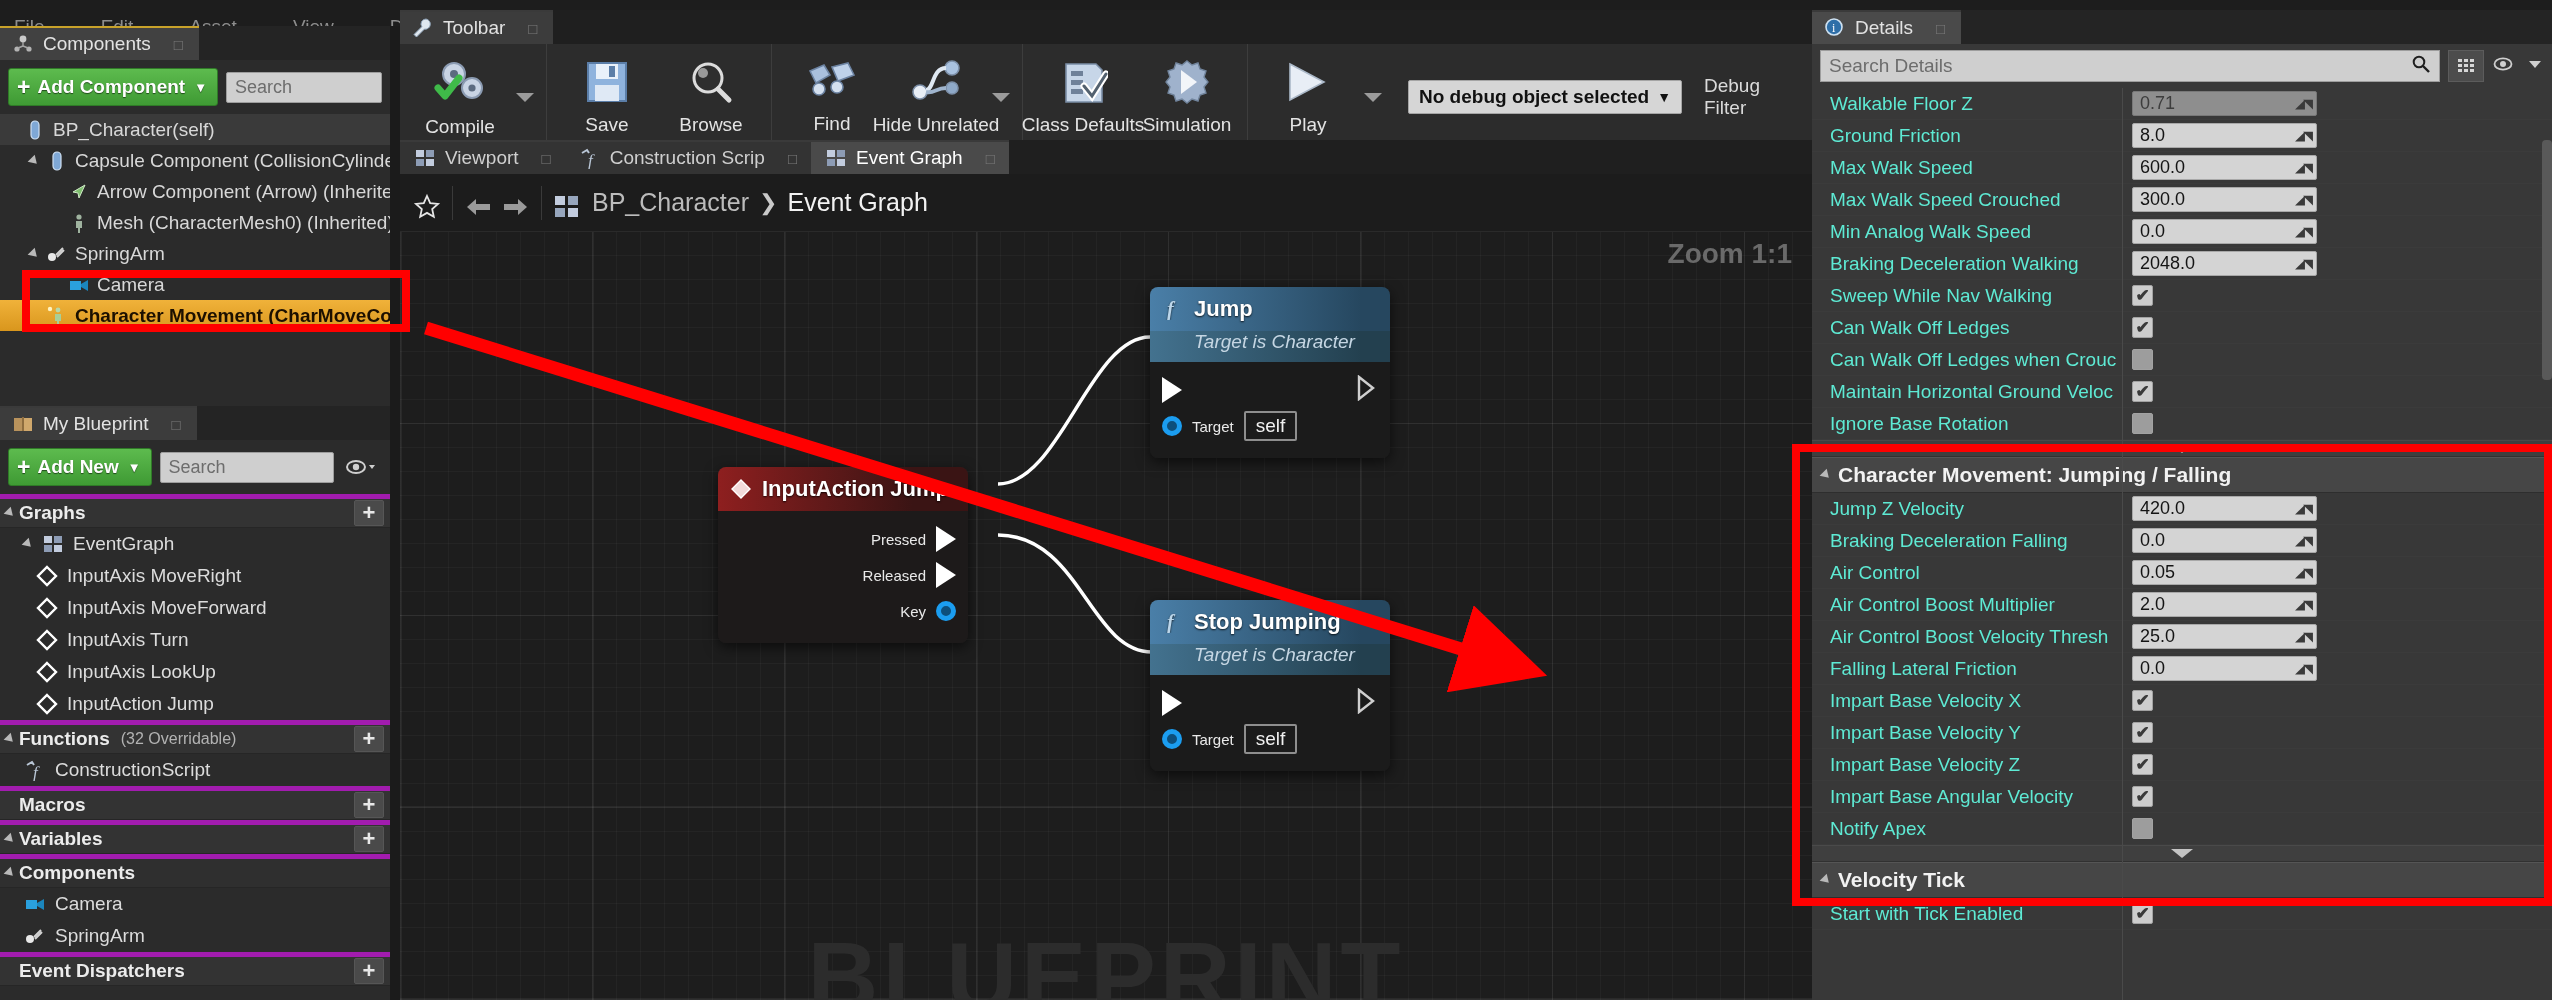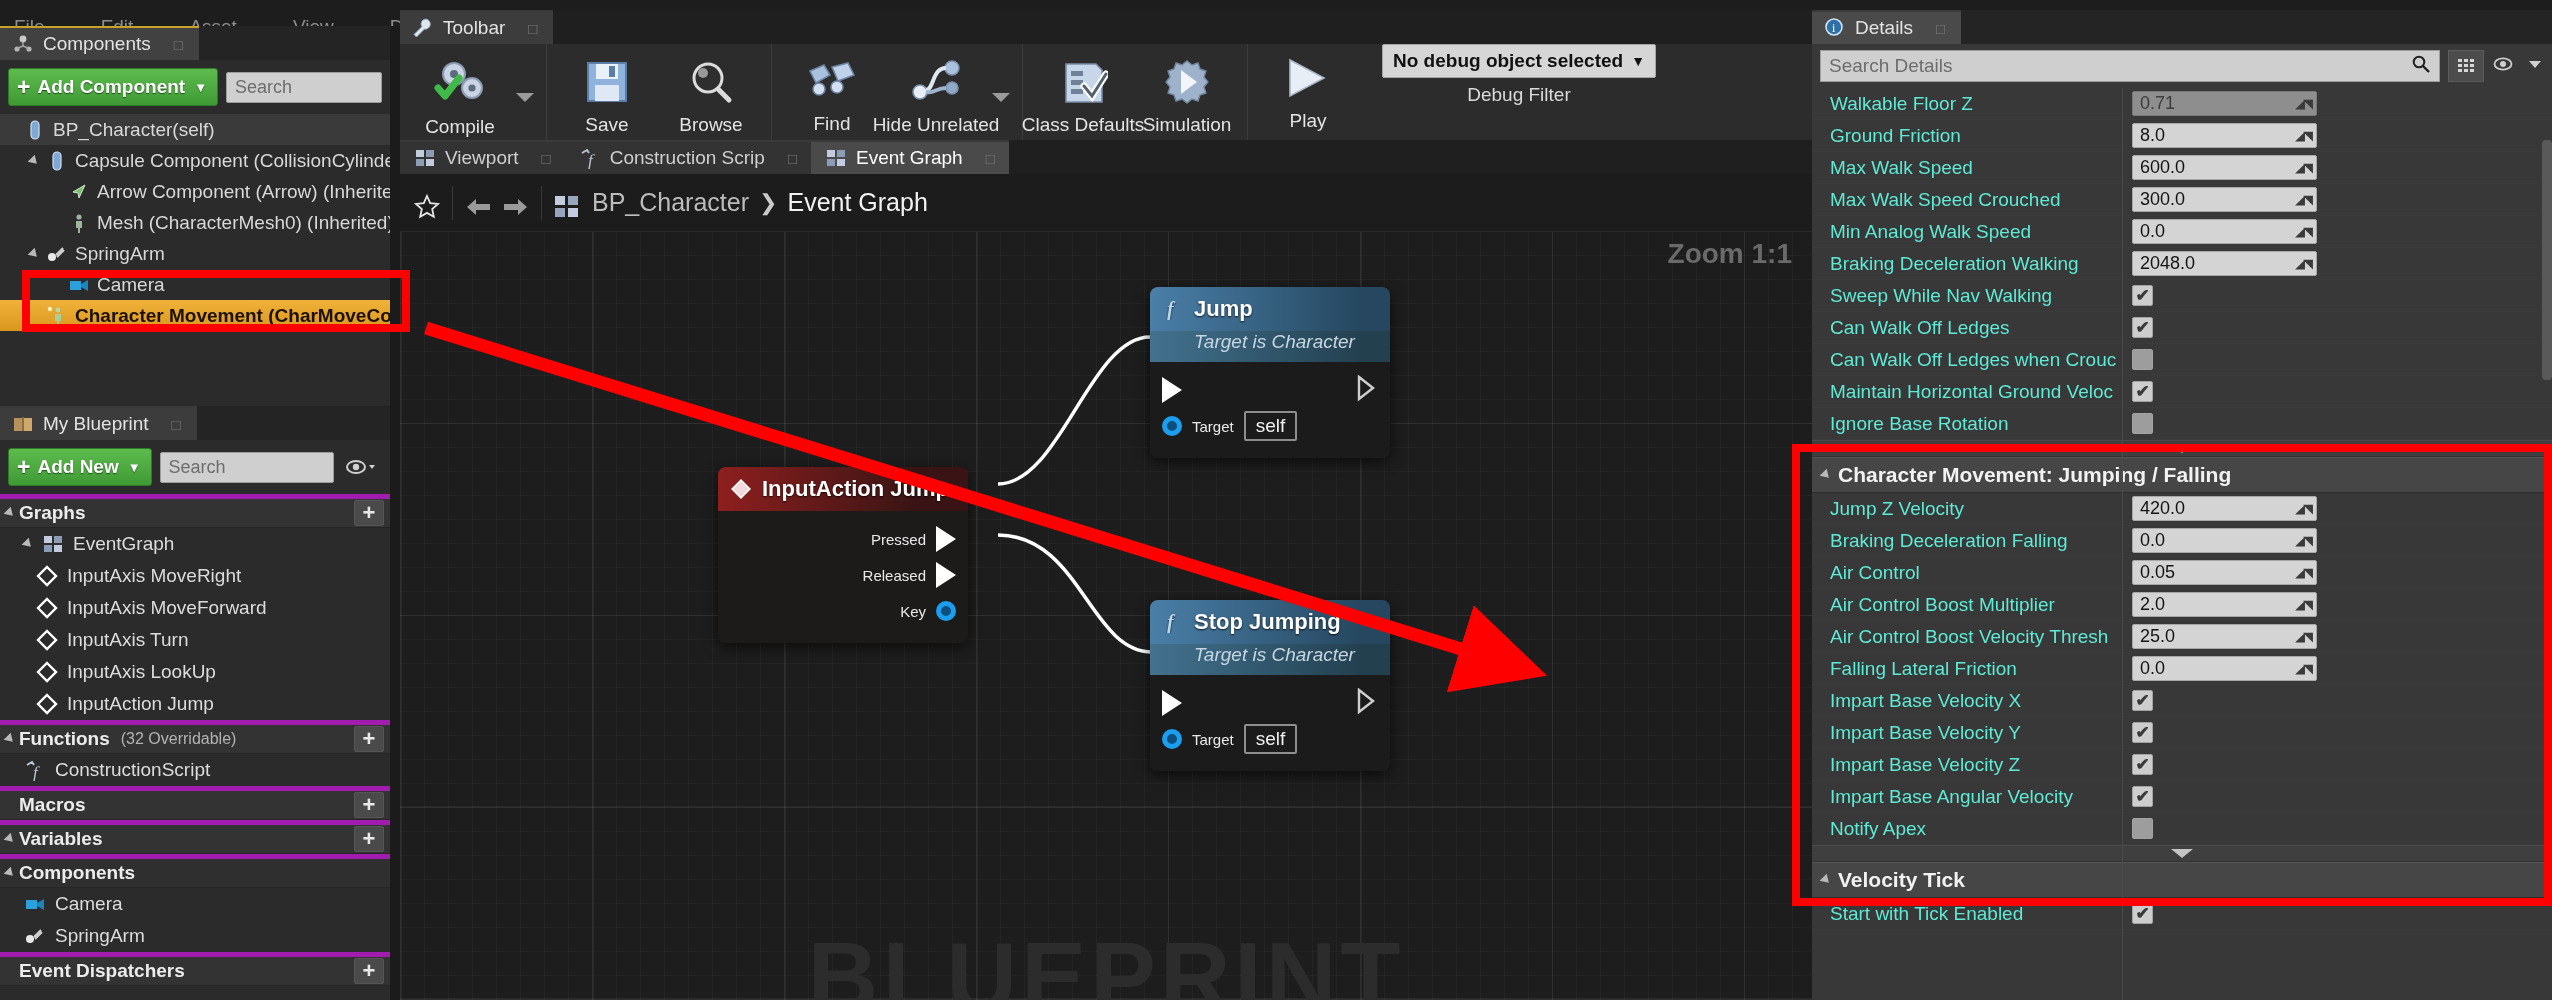--- a/index.html
+++ b/index.html
@@ -118,21 +118,21 @@
   }
   .tb-btn {
     width:104px; height:100px; display:flex; flex-direction:column;
     align-items:center; justify-content:center; gap:4px;
   }
   .tb-btn .lbl { font-size:19px; color:#e3e3e3; white-space:nowrap; }
   .tb-caret {
     width:0;height:0;border-left:9px solid transparent;border-right:9px solid transparent;
     border-top:9px solid #9b9b9b; margin:0 4px;
   }
-  .debugfilter { display:flex; flex-direction:column; align-items:center; gap:6px; padding:0 14px;}
+  .debugfilter { display:flex; flex-direction:row; align-items:center; gap:22px; padding:0 14px;}
   .debug-combo {
     background:#d6d6d6; color:#111; font-size:19px; font-weight:600;
     padding:5px 10px; border:1px solid #a5a5a5; border-radius:2px;
     display:flex;align-items:center;gap:8px; white-space:nowrap;
   }
   .debug-lbl { font-size:19px; color:#dadada; }
 
   
   #graph-panel {
     position:absolute; left:400px; top:140px; width:1412px; height:860px;
@@ -595,21 +595,21 @@
             <span class="lbl">Class Defaults</span>
           </div>
           <div class="tb-btn">
             <span><svg width="48" height="48" viewBox="0 0 48 48">
                 <path d="M24 3l5 4 6-2 2 6 6 2-2 6 4 5-4 5 2 6-6 2-2 6-6-2-5 4-5-4-6 2-2-6-6-2 2-6-4-5 4-5-2-6 6-2 2-6 6 2z" fill="#9fb2cc" stroke="#71849c" stroke-width="1.4"></path>
                 <path d="M18 12l16 12-16 12z" fill="#f2f5f9"></path>
               </svg></span>
             <span class="lbl">Simulation</span>
           </div>
         </div>
-        <div class="tb-group" style="border-right: none; flex-direction: column;">
+        <div class="tb-group" style="border-right: none;">
           <div class="tb-btn">
             <span><svg width="56" height="48" viewBox="0 0 56 48">
                 <path d="M10 6l34 18-34 18z" fill="#e8eef6" stroke="#aab8c8" stroke-width="1.6"></path>
               </svg></span>
             <span class="lbl">Play</span>
           </div>
           <div class="tb-caret"></div>
         </div>
         <div class="debugfilter">
           <div class="debug-combo">

